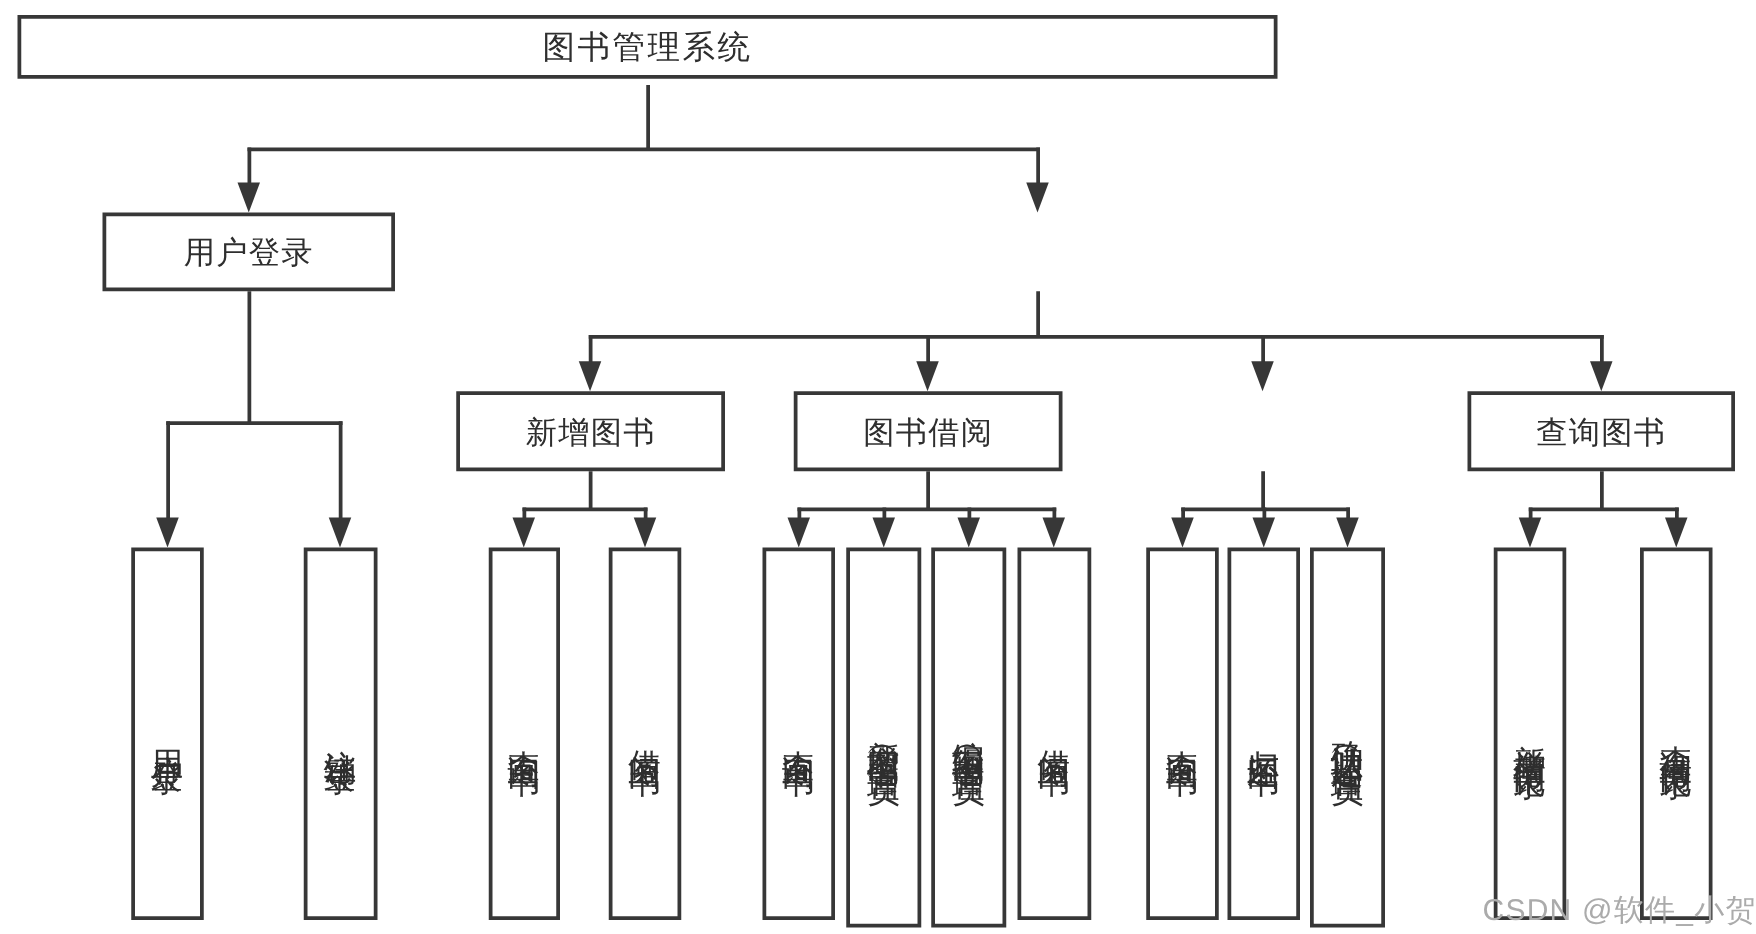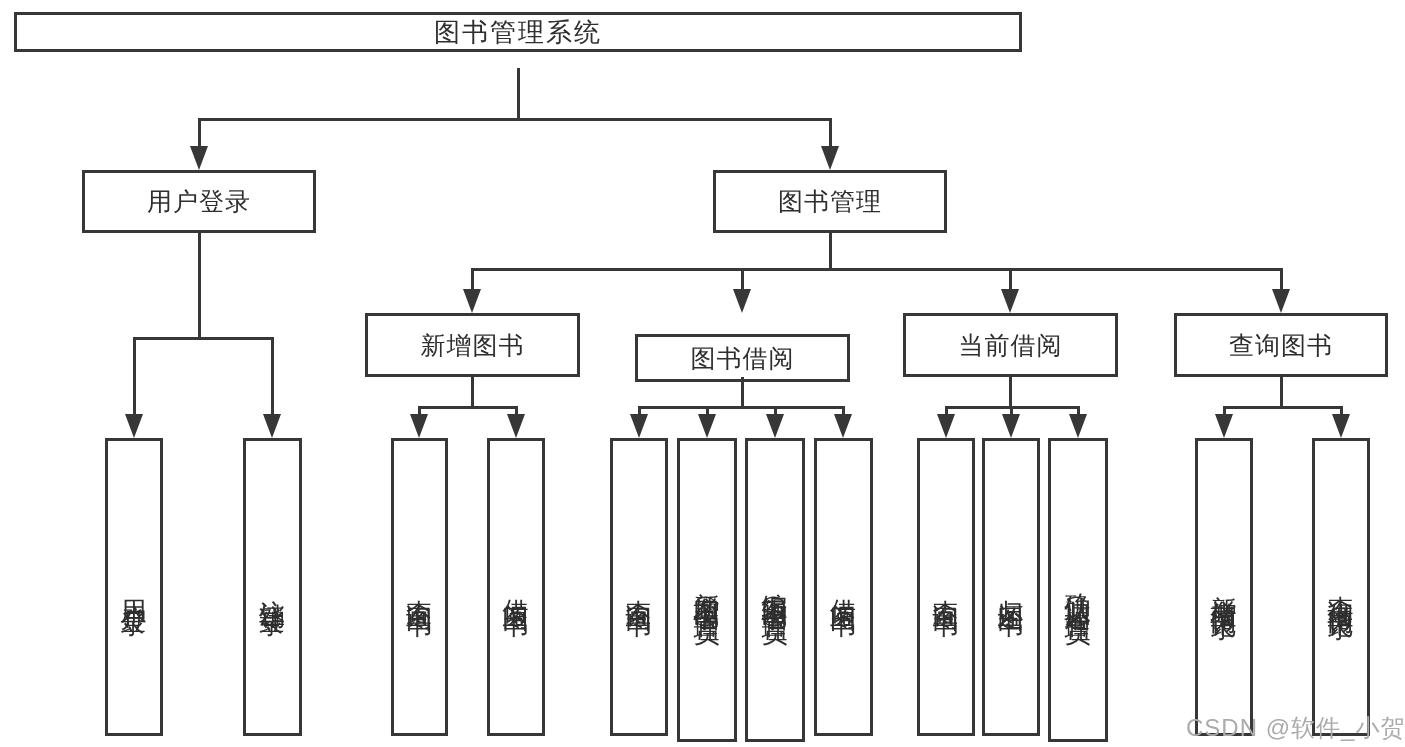--- a/index.html
+++ b/index.html
@@ -27,36 +27,33 @@
   .watermark{
     position:absolute;left:1186px;top:712px;font-size:24px;color:#ababab;
     letter-spacing:1px;white-space:nowrap;
   }
 </style>
 </head>
 <body>
 
 <div class="canvas">
 
-  <div class="box hbox rootbox" style="left:14px;top:12px;width:1008px;height:40px;">
+  <div class="box hbox rootbox" style="left:14px;top:12px;width:1008px;height:51px;">
     <span>图书管理系统</span>
   </div>
 
   <div class="line" style="left:517px;top:68px;width:3px;height:51px;"></div>
   <div class="line" style="left:198px;top:118px;width:634px;height:3px;"></div>
   <div class="line" style="left:198px;top:118px;width:3px;height:32px;"></div>
   <div class="arrow" style="left:190px;top:146px;"></div>
   <div class="line" style="left:829px;top:118px;width:3px;height:32px;"></div>
   <div class="arrow" style="left:821px;top:146px;"></div>
 
   <div class="box hbox" style="left:82px;top:170px;width:234px;height:63px;">
     <span>用户登录</span>
-  </div>
-  <div class="box hbox" style="left:713px;top:170px;width:234px;height:63px;">
-    <span>图书管理</span>
   </div>
 
   <div class="line" style="left:198px;top:233px;width:3px;height:106px;"></div>
   <div class="line" style="left:133px;top:337px;width:141px;height:3px;"></div>
   <div class="line" style="left:133px;top:337px;width:3px;height:78px;"></div>
   <div class="arrow" style="left:125px;top:414px;"></div>
   <div class="line" style="left:271px;top:337px;width:3px;height:78px;"></div>
   <div class="arrow" style="left:263px;top:414px;"></div>
 
   <div class="line" style="left:829px;top:233px;width:3px;height:37px;"></div>
@@ -66,25 +63,22 @@
   <div class="line" style="left:741px;top:268px;width:3px;height:24px;"></div>
   <div class="arrow" style="left:733px;top:289px;"></div>
   <div class="line" style="left:1009px;top:268px;width:3px;height:24px;"></div>
   <div class="arrow" style="left:1001px;top:289px;"></div>
   <div class="line" style="left:1280px;top:268px;width:3px;height:24px;"></div>
   <div class="arrow" style="left:1272px;top:289px;"></div>
 
   <div class="box hbox" style="left:365px;top:313px;width:215px;height:64px;">
     <span>新增图书</span>
   </div>
-  <div class="box hbox" style="left:635px;top:313px;width:215px;height:48px;margin-top:21px;">
+  <div class="box hbox" style="left:635px;top:313px;width:215px;height:64px;">
     <span>图书借阅</span>
-  </div>
-  <div class="box hbox" style="left:903px;top:313px;width:215px;height:64px;">
-    <span>当前借阅</span>
   </div>
   <div class="box hbox" style="left:1174px;top:313px;width:214px;height:64px;">
     <span>查询图书</span>
   </div>
 
   <div class="line" style="left:471px;top:377px;width:3px;height:30px;"></div>
   <div class="line" style="left:418px;top:406px;width:100px;height:3px;"></div>
   <div class="line" style="left:418px;top:406px;width:3px;height:10px;"></div>
   <div class="arrow" style="left:410px;top:414px;"></div>
   <div class="line" style="left:515px;top:406px;width:3px;height:10px;"></div>

